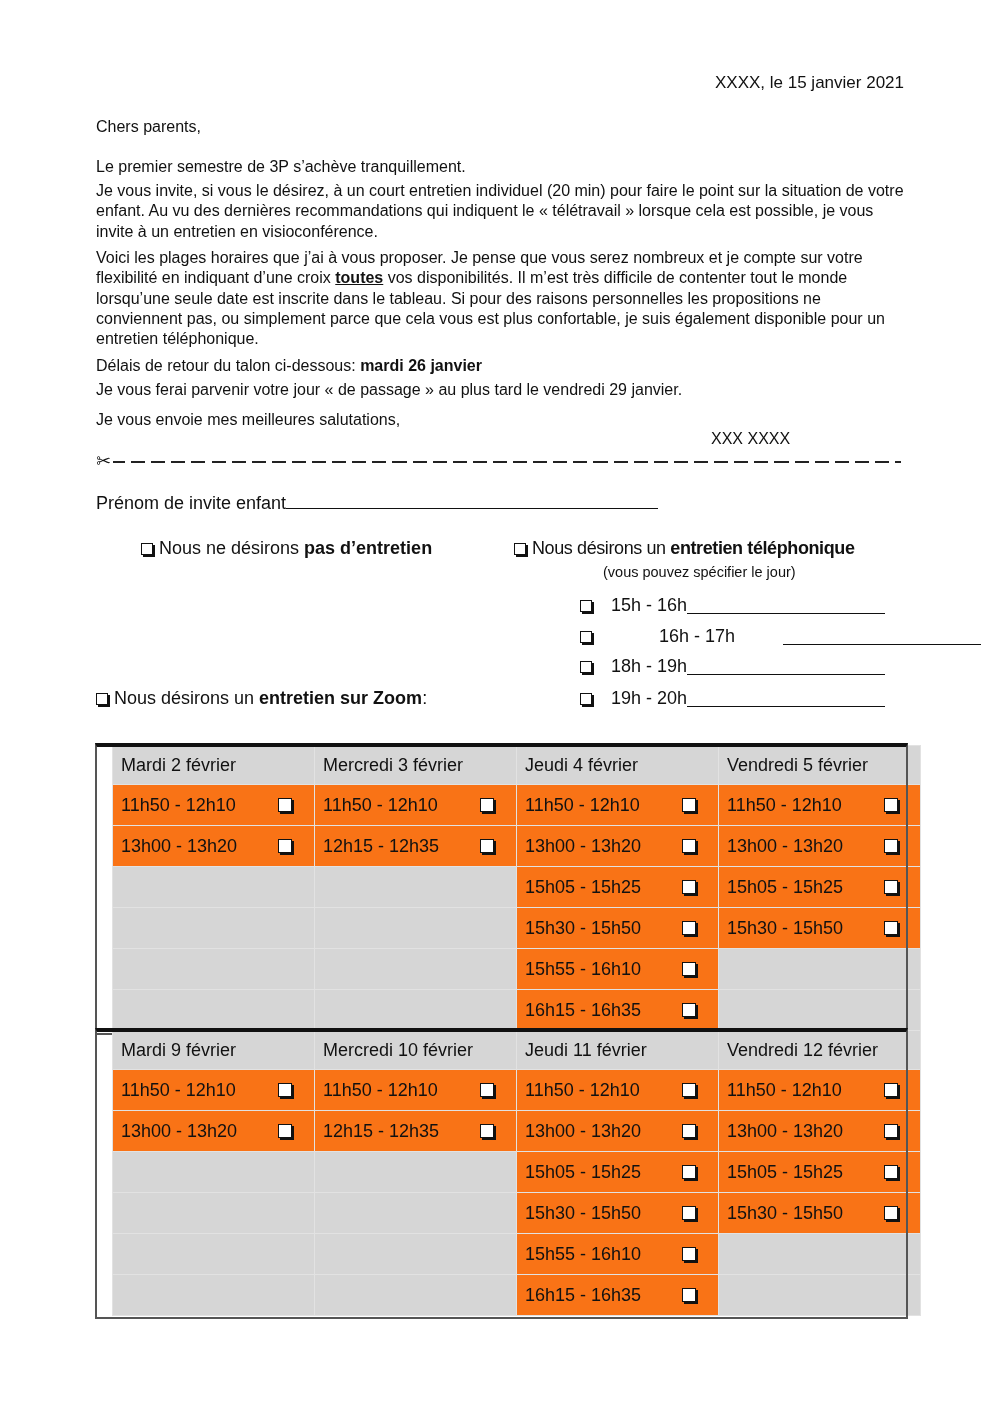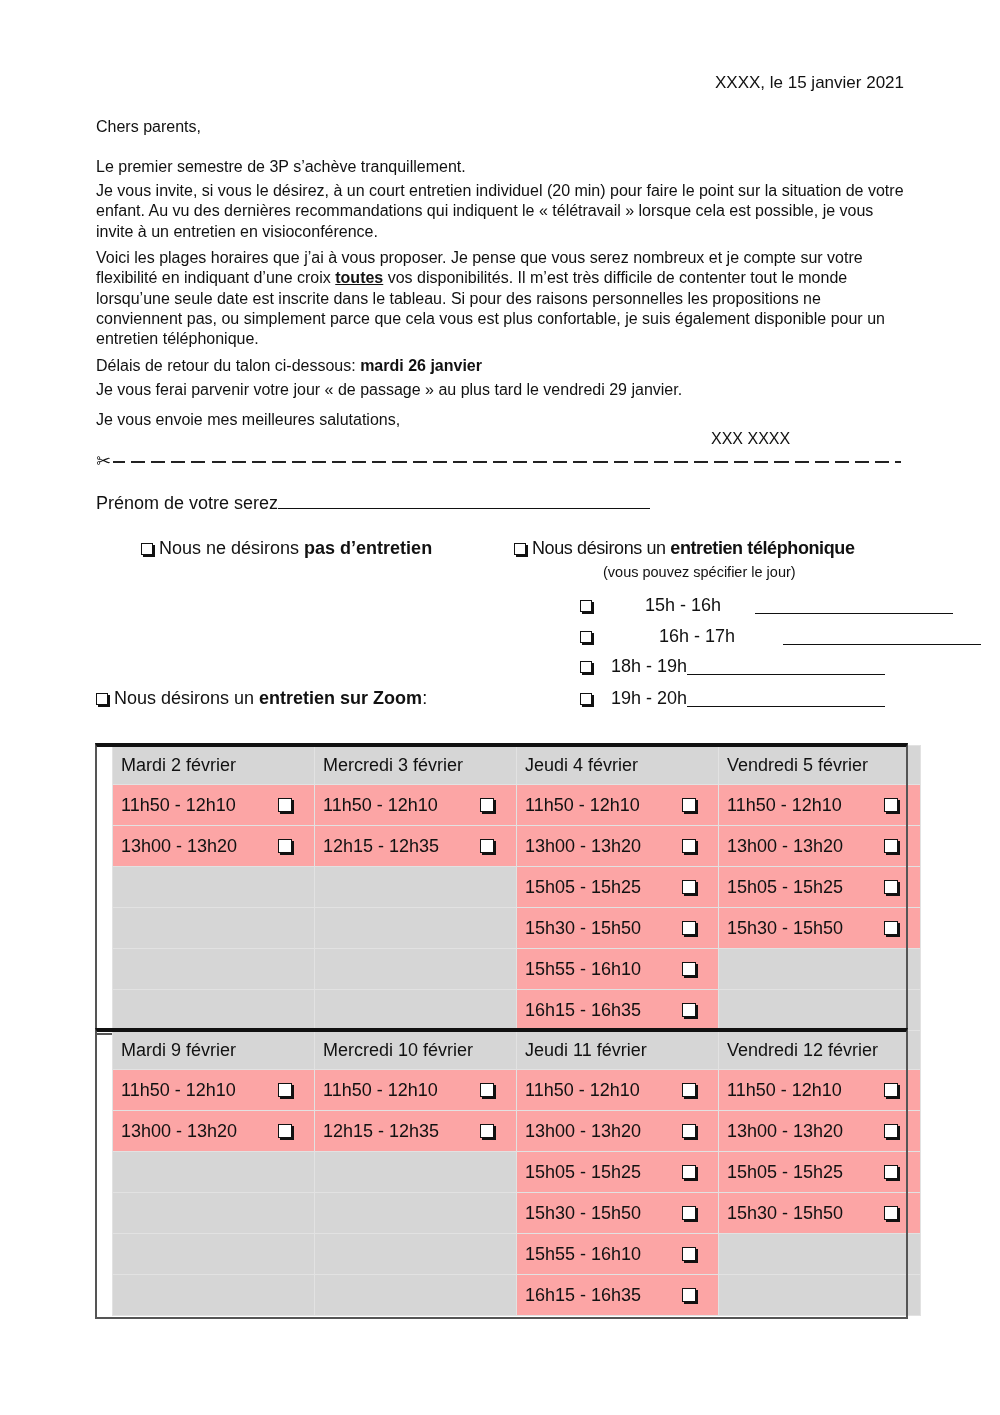--- a/index.html
+++ b/index.html
@@ -32,29 +32,29 @@
     box-shadow: 2px 2px 0 #111; margin-right: 6px; background: #fff; position: relative; top: 0px;
   }
   .opt-none { top: 538px; left: 104px; margin-left: 37px; }
   .opt-phone { top: 538px; left: 514px; }
   .opt-phone .txt { letter-spacing: -0.4px; }
   .phone-note { top: 564px; left: 603px; font-size: 14.5px; }
   .opt-zoom { top: 688px; left: 96px; }
   .phone-slot { left: 580px; font-size: 18px; display: flex; align-items: center; }
   .phone-slot .cb-sm { margin-right: 19px; }
   .phone-slot .fill { display: inline-block; width: 198px; border-bottom: 1.5px solid #111; height: 15px; }
-  .ps1 { top: 595px; gap: 34px; } .ps2 { top: 626px; gap: 48px; } .ps3 { top: 656px; } .ps4 { top: 688px; }
+  .ps1 { top: 595px; } .ps2 { top: 626px; gap: 48px; } .ps3 { top: 656px; } .ps4 { top: 688px; }
 
   table.sched {
     position: absolute; left: 112px; width: 809px; border-collapse: collapse;
     table-layout: fixed; font-size: 18px;
   }
   table.sched td {
     border: 1px solid #e2e2e2; height: 40px; padding: 0 0 0 8px; vertical-align: middle;
-    background: #fca5a5; white-space: nowrap;
+    background: #f97316; white-space: nowrap;
   }
   table.sched td.empty { background: #d6d6d6; }
   table.sched tr.head td { background: #d6d6d6; height: 38px; }
   .tblwrap1 { position:absolute; left: 95px; top: 743px; width: 809px; height: 286px; border: 2px solid #555; border-top: 4px solid #111; pointer-events:none; box-sizing: content-box; }
   .tblwrap2 { position:absolute; left: 95px; top: 1028px; width: 809px; height: 285px; border: 2px solid #555; border-top: 4px solid #111; pointer-events:none; box-sizing: content-box; }
   .slot { display: flex; align-items: center; justify-content: space-between; padding-right: 22px; }
   .cb {
     display: inline-block; width: 12px; height: 12px; border: 1.5px solid #111;
     box-shadow: 2px 2px 0 #111; background: #fff; cursor: pointer;
   }
@@ -71,21 +71,21 @@
 <div class="abs p p5">Je vous ferai parvenir votre jour « de passage » au plus tard le vendredi 29 janvier.</div>
 <div class="abs p p6">Je vous envoie mes meilleures salutations,</div>
 <div class="abs sign">XXX XXXX</div>
 
 <div class="abs cutline">
   <span class="scissors">✂</span>
   <span class="dashes"></span>
 </div>
 
 <div class="abs child">
-  <span>Prénom de votre serez</span><span class="line"></span>
+  <span>Prénom de invite enfant</span><span class="line"></span>
 </div>
 
 <div class="abs opt opt-none">
   <span class="cb-sm"></span>
   <span style="white-space:pre">Nous ne désirons </span>
     <b>pas d’entretien</b>
 </div>
 
 <div class="abs opt opt-phone">
   <span class="cb-sm"></span>

